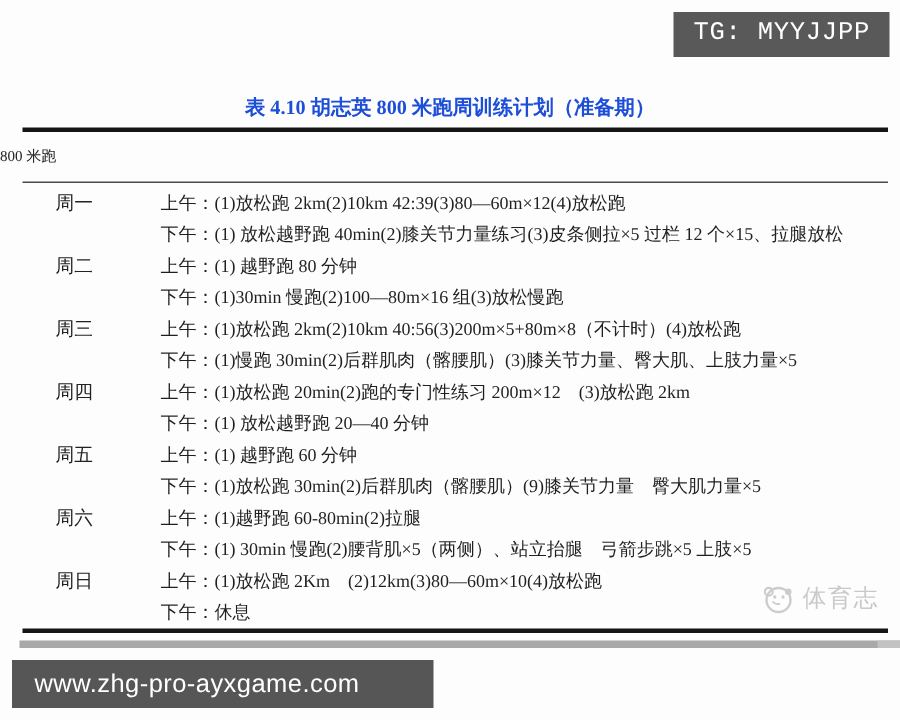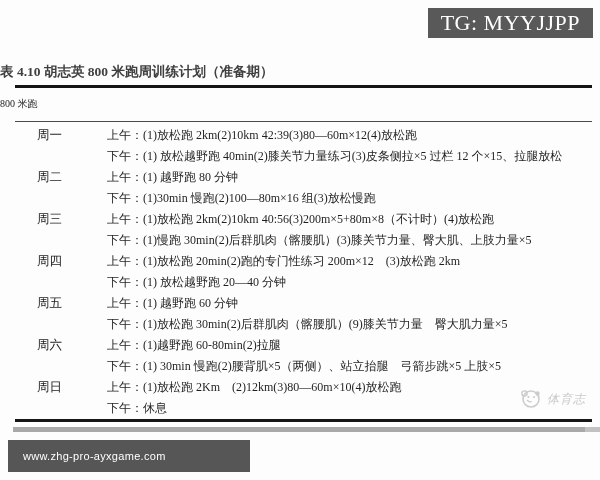--- a/index.html
+++ b/index.html
@@ -6,28 +6,28 @@
   html,body { width:600px; height:480px; }
   body {
     font-family:"Liberation Serif","DejaVu Serif",serif;
     background:#ffffff; color:#1c1c1c;
   }
   .page { position:relative; width:600px; height:480px; background:#fdfdfd; overflow:hidden; }
 
   .tg-badge {
     position:absolute; top:8px; right:7px;
     background:#595959; color:#fff;
-    font-family:Liberation Serif, serif;
-    font-size:22px; line-height:30px; height:30px; padding:0 13px;
+    font-family:Liberation Mono, monospace;
+    font-size:17px; line-height:30px; height:30px; padding:0 13px;
     letter-spacing:0.5px;
   }
 
   .doc-title {
     position:absolute; top:63px; left:0; width:100%;
-    text-align:left; font-weight:bold; font-size:13.5px; color:#404040;
+    text-align:center; font-weight:bold; font-size:13.5px; color:#1d4ed8;
   }
 
   .rule-thick-top { position:absolute; top:85px; left:15px; right:8px; height:3px; background:#151515; }
   .table-header   { position:absolute; top:97px; left:0; width:100%; text-align:left; font-size:10px; color:#222; }
   .rule-thin      { position:absolute; top:121px; left:15px; right:8px; height:1px; background:#4a4a4a; }
 
   .plan-table { position:absolute; top:125px; left:0; right:0; }
   .trow { display:flex; }
   .day-cell {
     width:107px; padding-left:37px; flex:0 0 107px;
@@ -39,29 +39,29 @@
     white-space:nowrap;
   }
 
   .rule-thick-bottom { position:absolute; top:419px; left:15px; right:8px; height:3px; background:#151515; }
   .rule-gray        { position:absolute; top:427px; left:13px; right:0; height:5px; background:#a9a9a9; }
   .rule-gray-tip    { position:absolute; top:427px; right:0; width:15px; height:5px; background:#c2c2c2; }
 
   .watermark {
     position:absolute; top:389px; right:14px;
     display:flex; align-items:center; gap:5px;
-    color:#c9c9c9; font-size:12px; letter-spacing:1px;font-style:italic;
+    color:#c9c9c9; font-size:16px; letter-spacing:1px;
   }
   .watermark svg { display:block; }
 
   .footer-box {
-    position:absolute; top:440px; left:8px; width:242px; height:32px;
+    position:absolute; top:440px; left:8px; width:281px; height:32px;
     background:#565656; color:#fff;
     font-family:"Liberation Sans","DejaVu Sans",sans-serif;
-    font-size:11px; display:flex; align-items:center; padding-left:15px;
+    font-size:17px; display:flex; align-items:center; padding-left:15px;
     letter-spacing:0.3px;
   }
 </style>
 </head>
 <body>
 
 <div class="page">
 
   <div class="tg-badge">TG: MYYJJPP</div>
 

